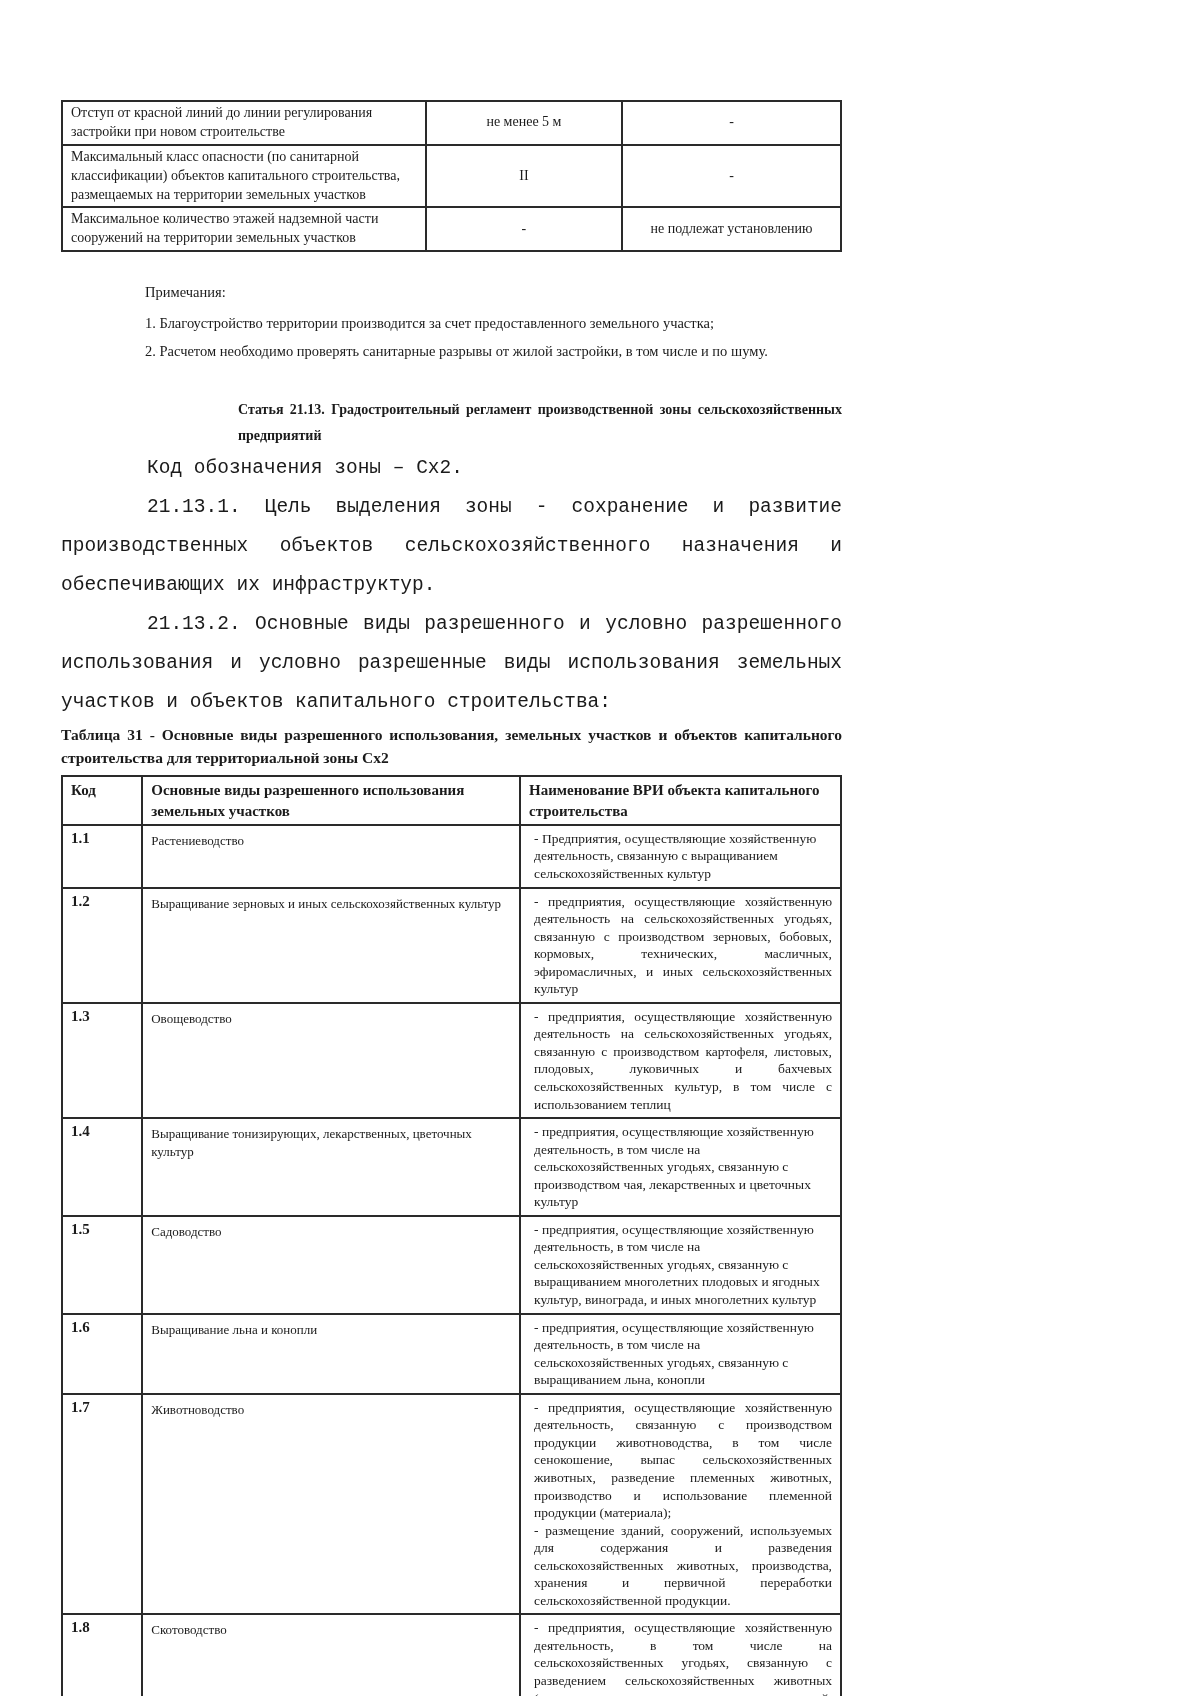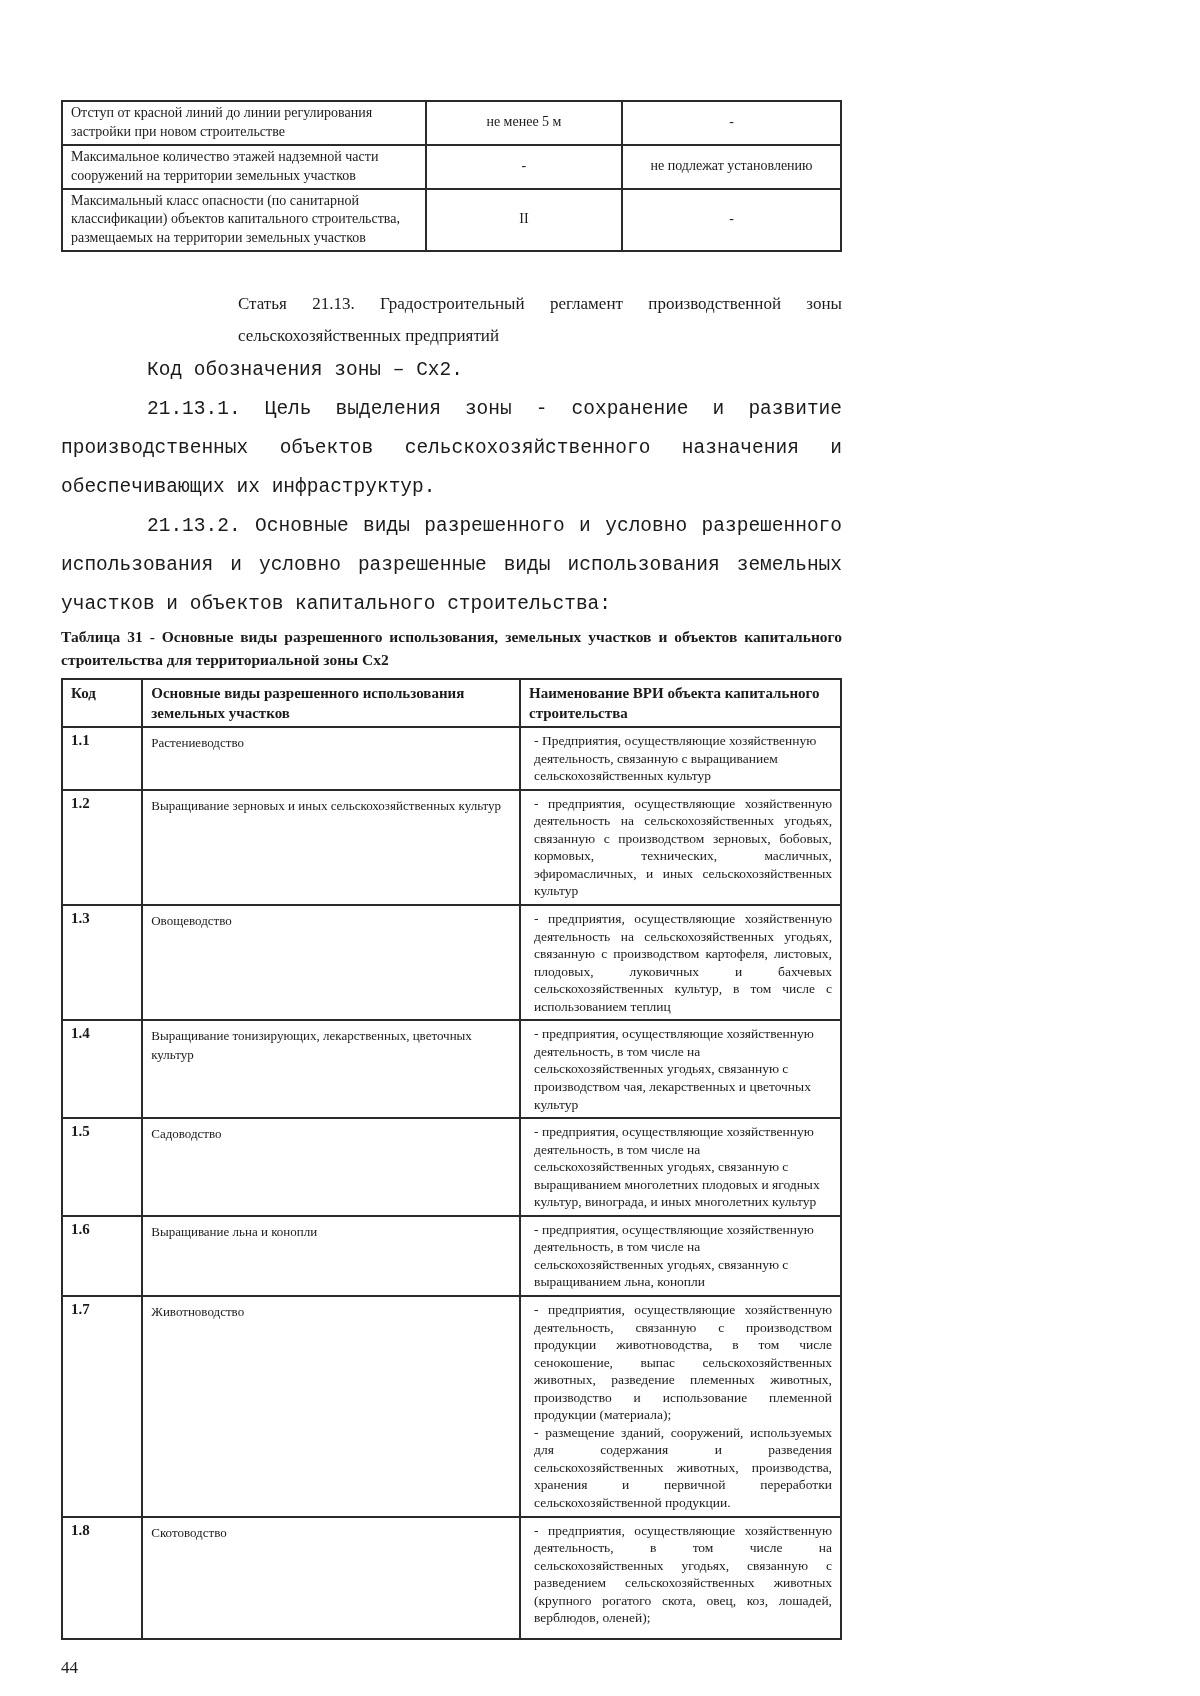--- a/index.html
+++ b/index.html
@@ -30,22 +30,22 @@
 
   
   .notes { margin-top: 30px; font-size: 14.5px; padding-left: 84px; line-height: 1.4; }
   .notes-title { margin-bottom: 10px; }
   .note-item { margin-bottom: 8px; padding-left: 0; }
 
   
   .heading {
     margin-top: 36px;
     padding-left: 177px;
-    font-weight: normal;
-    font-size: 17px;
+    font-weight: bold;
+    font-size: 14px;
     line-height: 1.85;
     text-align: justify;
   }
 
   
   p.body {
     margin: 0;
     font-size: 19.5px;
     line-height: 2.0;
     text-align: justify;
@@ -101,32 +101,37 @@
         <col style="width:25.2%">
         <col style="width:28.1%">
     </colgroup>
     <tbody>
       <tr>
         <td class="c1">Отступ от красной линий до линии регулирования застройки при новом строительстве</td>
         <td class="c2">не менее 5 м</td>
         <td class="c3">-</td>
       </tr>
       <tr>
+        <td class="c1">Максимальный класс опасности (по санитарной классификации) объектов капитального строительства, размещаемых на территории земельных участков</td>
+        <td class="c2">II</td>
+        <td class="c3">-</td>
+      </tr>
+      <tr>
         <td class="c1">Максимальное количество этажей надземной части сооружений на территории земельных участков</td>
         <td class="c2">-</td>
         <td class="c3">не подлежат установлению</td>
       </tr>
-      <tr>
-        <td class="c1">Максимальный класс опасности (по санитарной классификации) объектов капитального строительства, размещаемых на территории земельных участков</td>
-        <td class="c2">II</td>
-        <td class="c3">-</td>
-      </tr>
     </tbody>
   </table>
 
+  <div class="notes">
+    <div class="notes-title">Примечания:</div>
+    <div class="note-item">1. Благоустройство территории производится за счет предоставленного земельного участка;</div>
+    <div class="note-item">2. Расчетом необходимо проверять санитарные разрывы от жилой застройки, в том числе и по шуму.</div>
+  </div>
 
   <div class="heading">Статья 21.13. Градостроительный регламент производственной зоны сельскохозяйственных предприятий</div>
 
   <p class="body">Код обозначения зоны – Сх2.</p>
   <p class="body">21.13.1. Цель выделения зоны - сохранение и развитие производственных объектов сельскохозяйственного назначения и обеспечивающих их инфраструктур.</p>
   <p class="body">21.13.2. Основные виды разрешенного и условно разрешенного использования и условно разрешенные виды использования земельных участков и объектов капитального строительства:</p>
 
   <div class="caption">Таблица 31 - Основные виды разрешенного использования, земельных участков и объектов капитального строительства для территориальной зоны Сх2</div>
 
   <table class="mtable">

